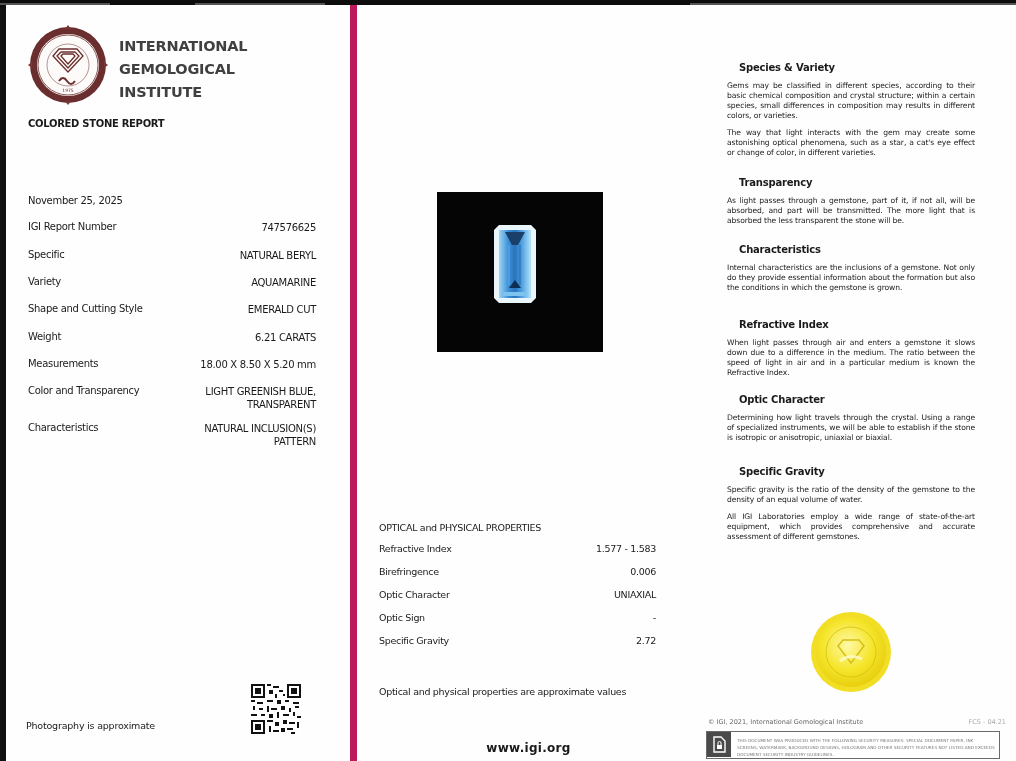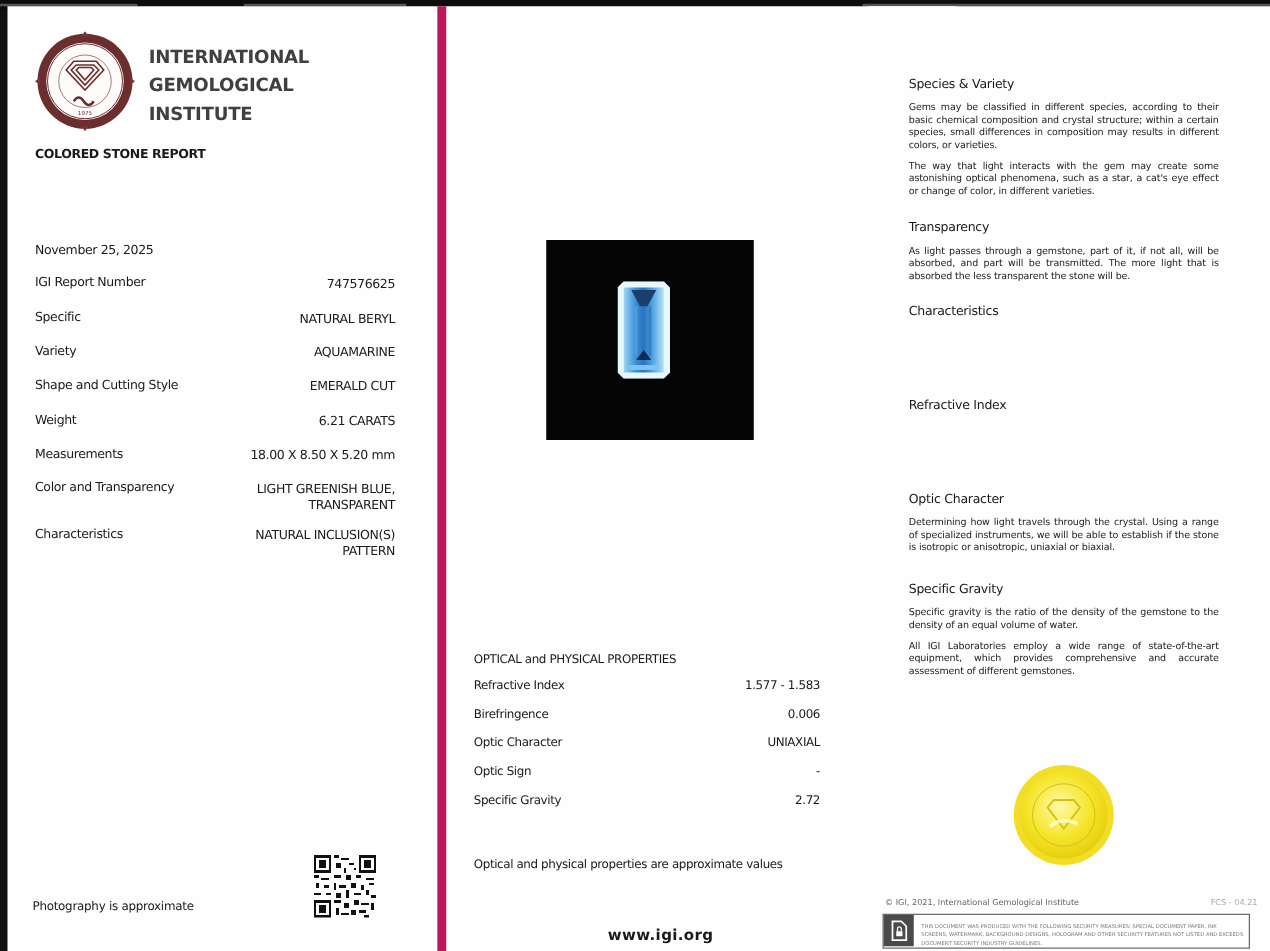--- a/index.html
+++ b/index.html
@@ -33,21 +33,21 @@
 
   .props-title { position: absolute; left: 22px; top: 517px; font-size: 9.5px; letter-spacing: -0.3px; }
   .prop-row { position: absolute; left: 22px; width: 277px; font-size: 9.5px; letter-spacing: -0.3px; }
   .prop-row .lbl { position: absolute; left: 0; top: 0; }
   .prop-row .val { position: absolute; right: 0; top: 0; text-align: center; }
   .props-note { position: absolute; left: 22px; top: 681px; font-size: 9.5px; letter-spacing: -0.3px; }
   .website { position: absolute; left: 0; width: 343px; top: 736px; text-align: center; font-size: 12px; font-weight: bold; letter-spacing: 0.3px; }
 
   
   .sec { position: absolute; left: 33px; width: 248px; }
-  .sec-title { font-size: 10px; font-weight: normal; letter-spacing: -0.2px; margin-bottom: 8px; }
+  .sec-title { font-size: 10px; font-weight: bold; letter-spacing: -0.2px; margin-bottom: 8px; margin-left: 12px; }
   .sec-para { font-size: 7.6px; line-height: 10px; text-align: justify; letter-spacing: -0.1px; color: #222; margin-bottom: 7px; }
 
   .seal { position: absolute; left: 116px; top: 606px; width: 82px; height: 82px; }
   .copyright { position: absolute; left: 14px; top: 713px; font-size: 6.5px; color: #666; }
   .version { position: absolute; right: 10px; top: 713px; font-size: 6.5px; color: #aaa; }
   .security-box { position: absolute; left: 12px; top: 726px; width: 294px; height: 28px; border: 1.5px solid #6a6a6a; background: #fff; }
   .security-box .doc-icon { position: absolute; left: 0; top: 0; width: 24px; height: 25px; background: #4a4a4a; }
   .security-box .sec-text { position: absolute; left: 30px; top: 5px; right: 4px; font-size: 4.2px; line-height: 7px; color: #777; text-transform: uppercase; }
 </style>
 </head>
@@ -235,23 +235,25 @@
     <div class="sec-title">Species &amp; Variety</div>
     <p class="sec-para">Gems may be classified in different species, according to their basic chemical composition and crystal structure; within a certain species, small differences in composition may results in different colors, or varieties.</p>
     <p class="sec-para">The way that light interacts with the gem may create some astonishing optical phenomena, such as a star, a cat's eye effect or change of color, in different varieties.</p>
   </div>
   <div class="sec" style="top:172px">
     <div class="sec-title">Transparency</div>
     <p class="sec-para">As light passes through a gemstone, part of it, if not all, will be absorbed, and part will be transmitted. The more light that is absorbed the less transparent the stone will be.</p>
   </div>
   <div class="sec" style="top:239px">
     <div class="sec-title">Characteristics</div>
+    <p class="sec-para">Internal characteristics are the inclusions of a gemstone. Not only do they provide essential information  about the formation but also the conditions in which the gemstone is grown.</p>
   </div>
   <div class="sec" style="top:314px">
     <div class="sec-title">Refractive Index</div>
+    <p class="sec-para">When light passes through air and enters a gemstone it slows down due to a difference in the medium. The ratio between the speed of light in air and in a particular medium is known the Refractive Index.</p>
   </div>
   <div class="sec" style="top:389px">
     <div class="sec-title">Optic Character</div>
     <p class="sec-para">Determining how light travels through the crystal. Using a range of specialized instruments, we will be able to establish if the stone is isotropic or anisotropic, uniaxial or biaxial.</p>
   </div>
   <div class="sec" style="top:461px">
     <div class="sec-title">Specific Gravity</div>
     <p class="sec-para">Specific gravity is the ratio of the density of the gemstone to the density of an equal volume of water.</p>
     <p class="sec-para">All IGI Laboratories employ a wide range of state-of-the-art equipment, which provides comprehensive and accurate assessment of different gemstones.</p>
   </div>

